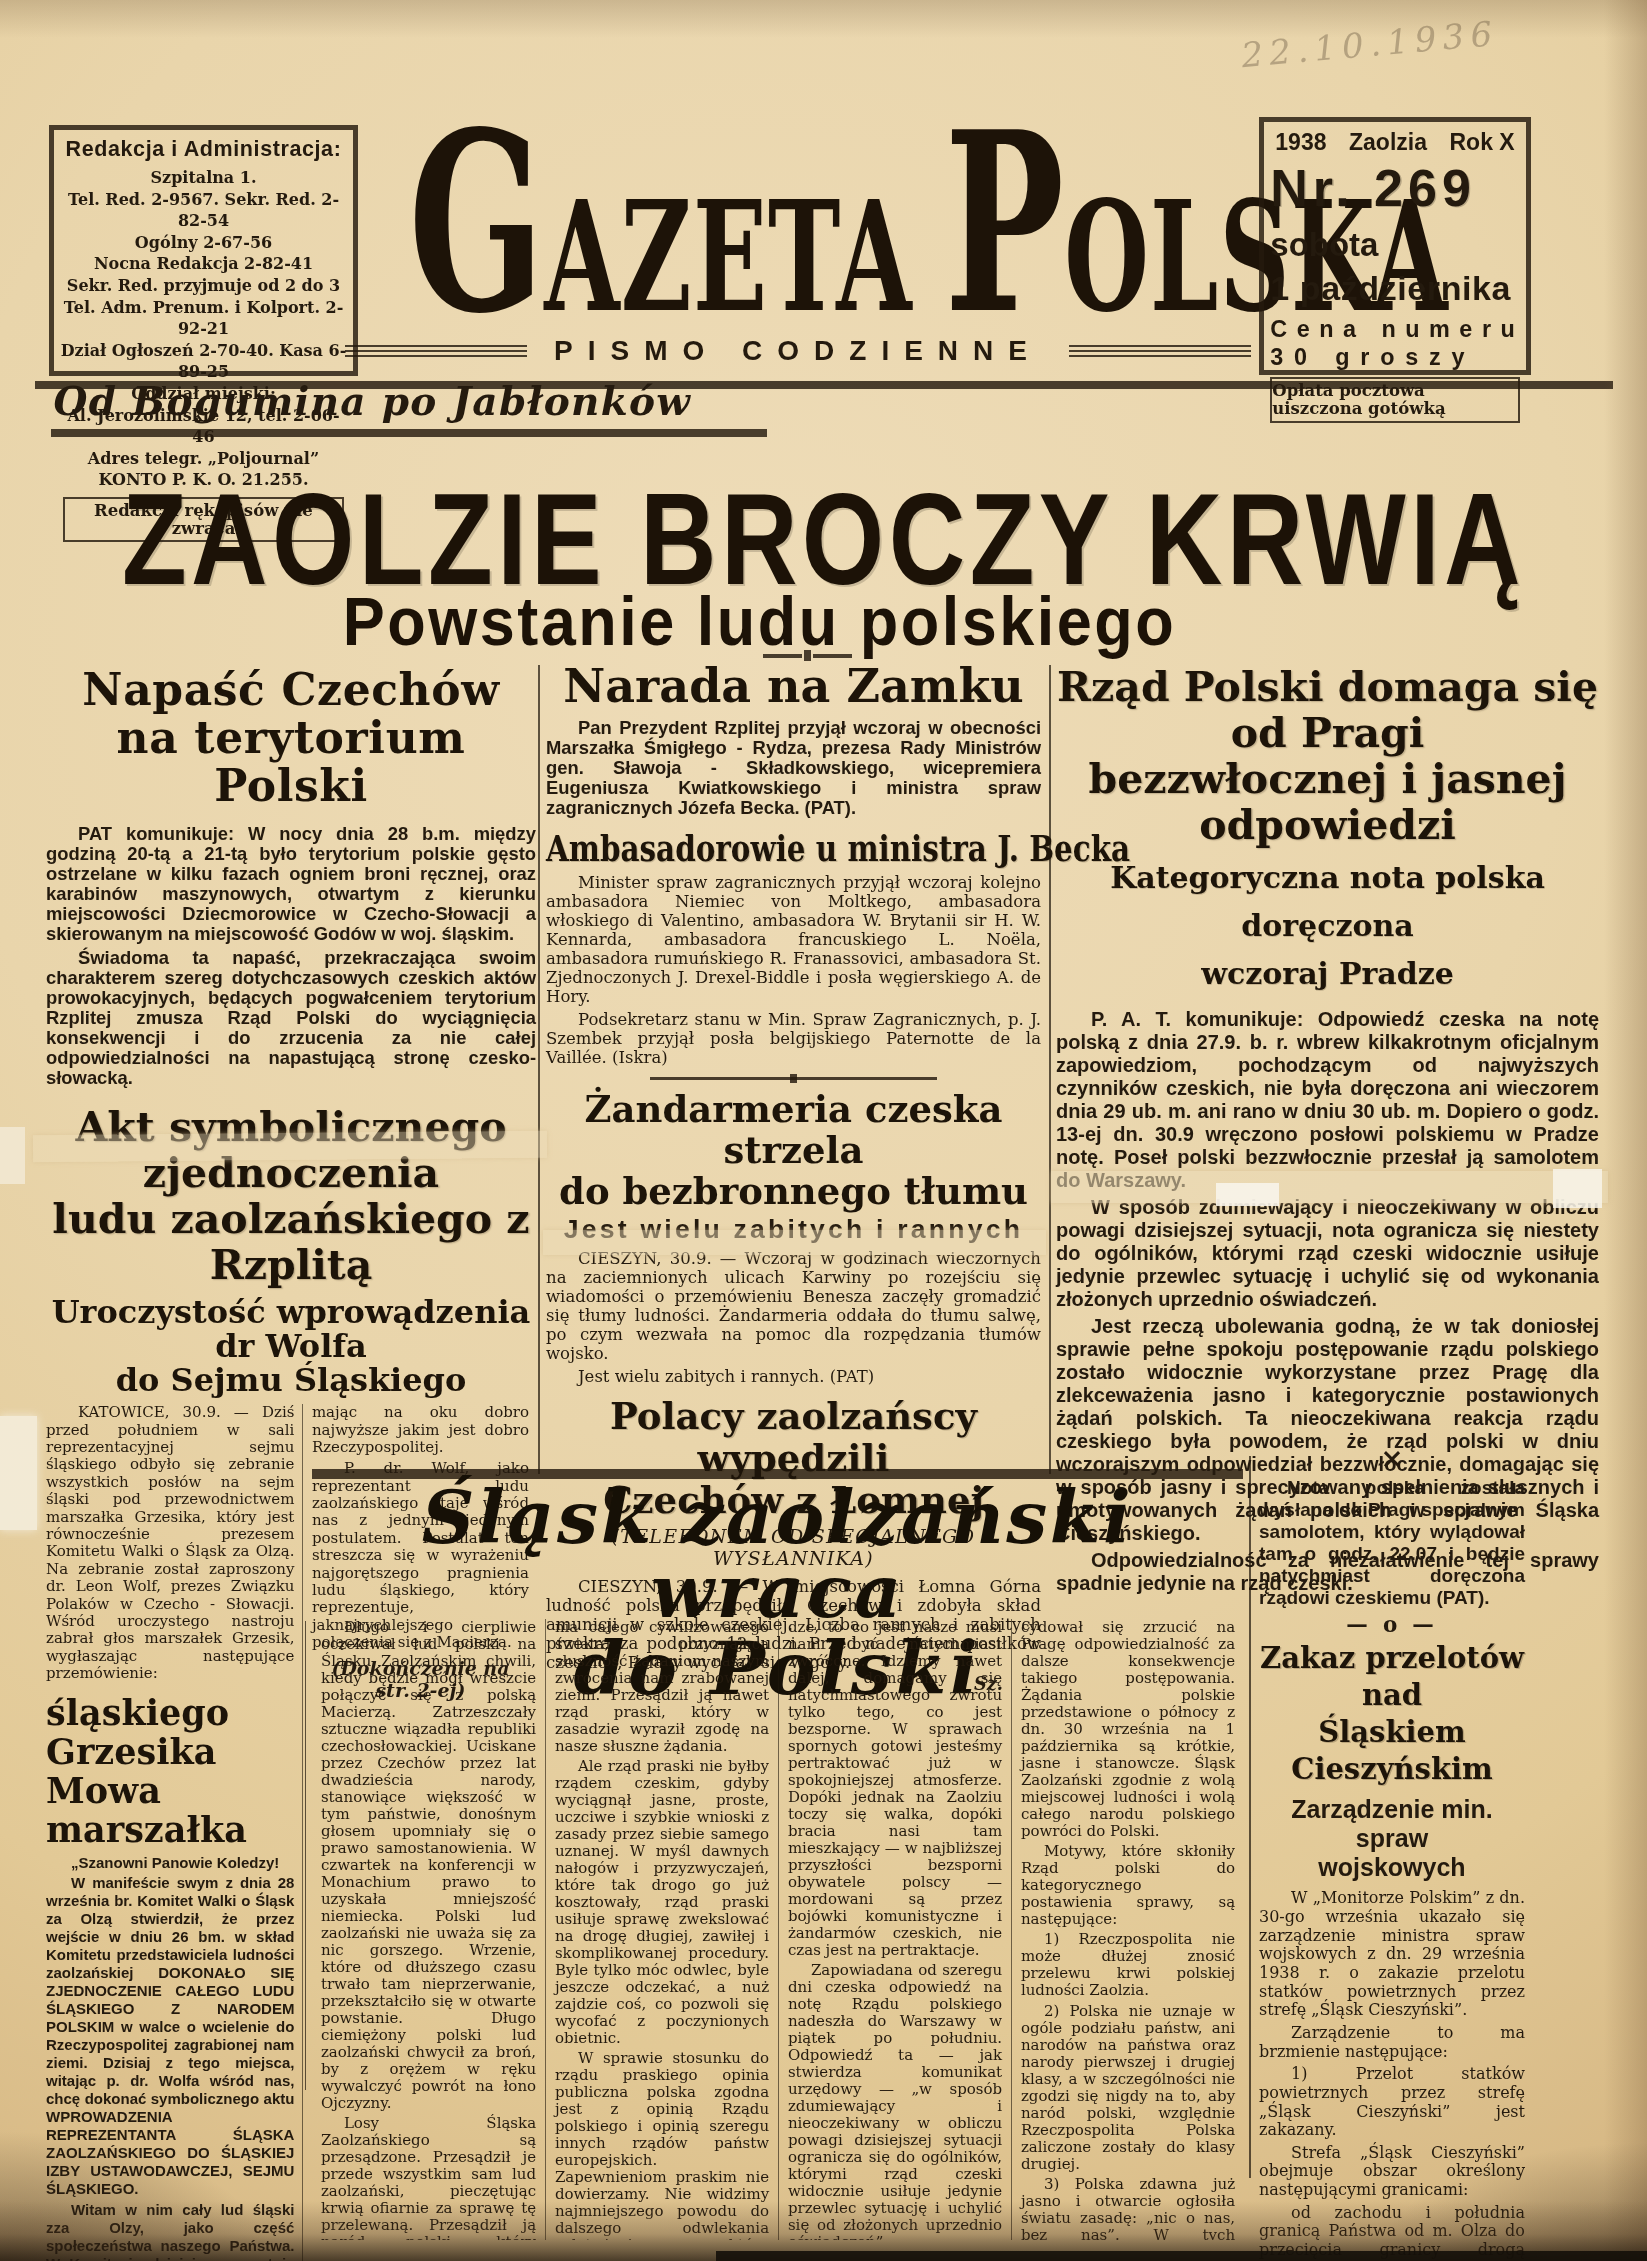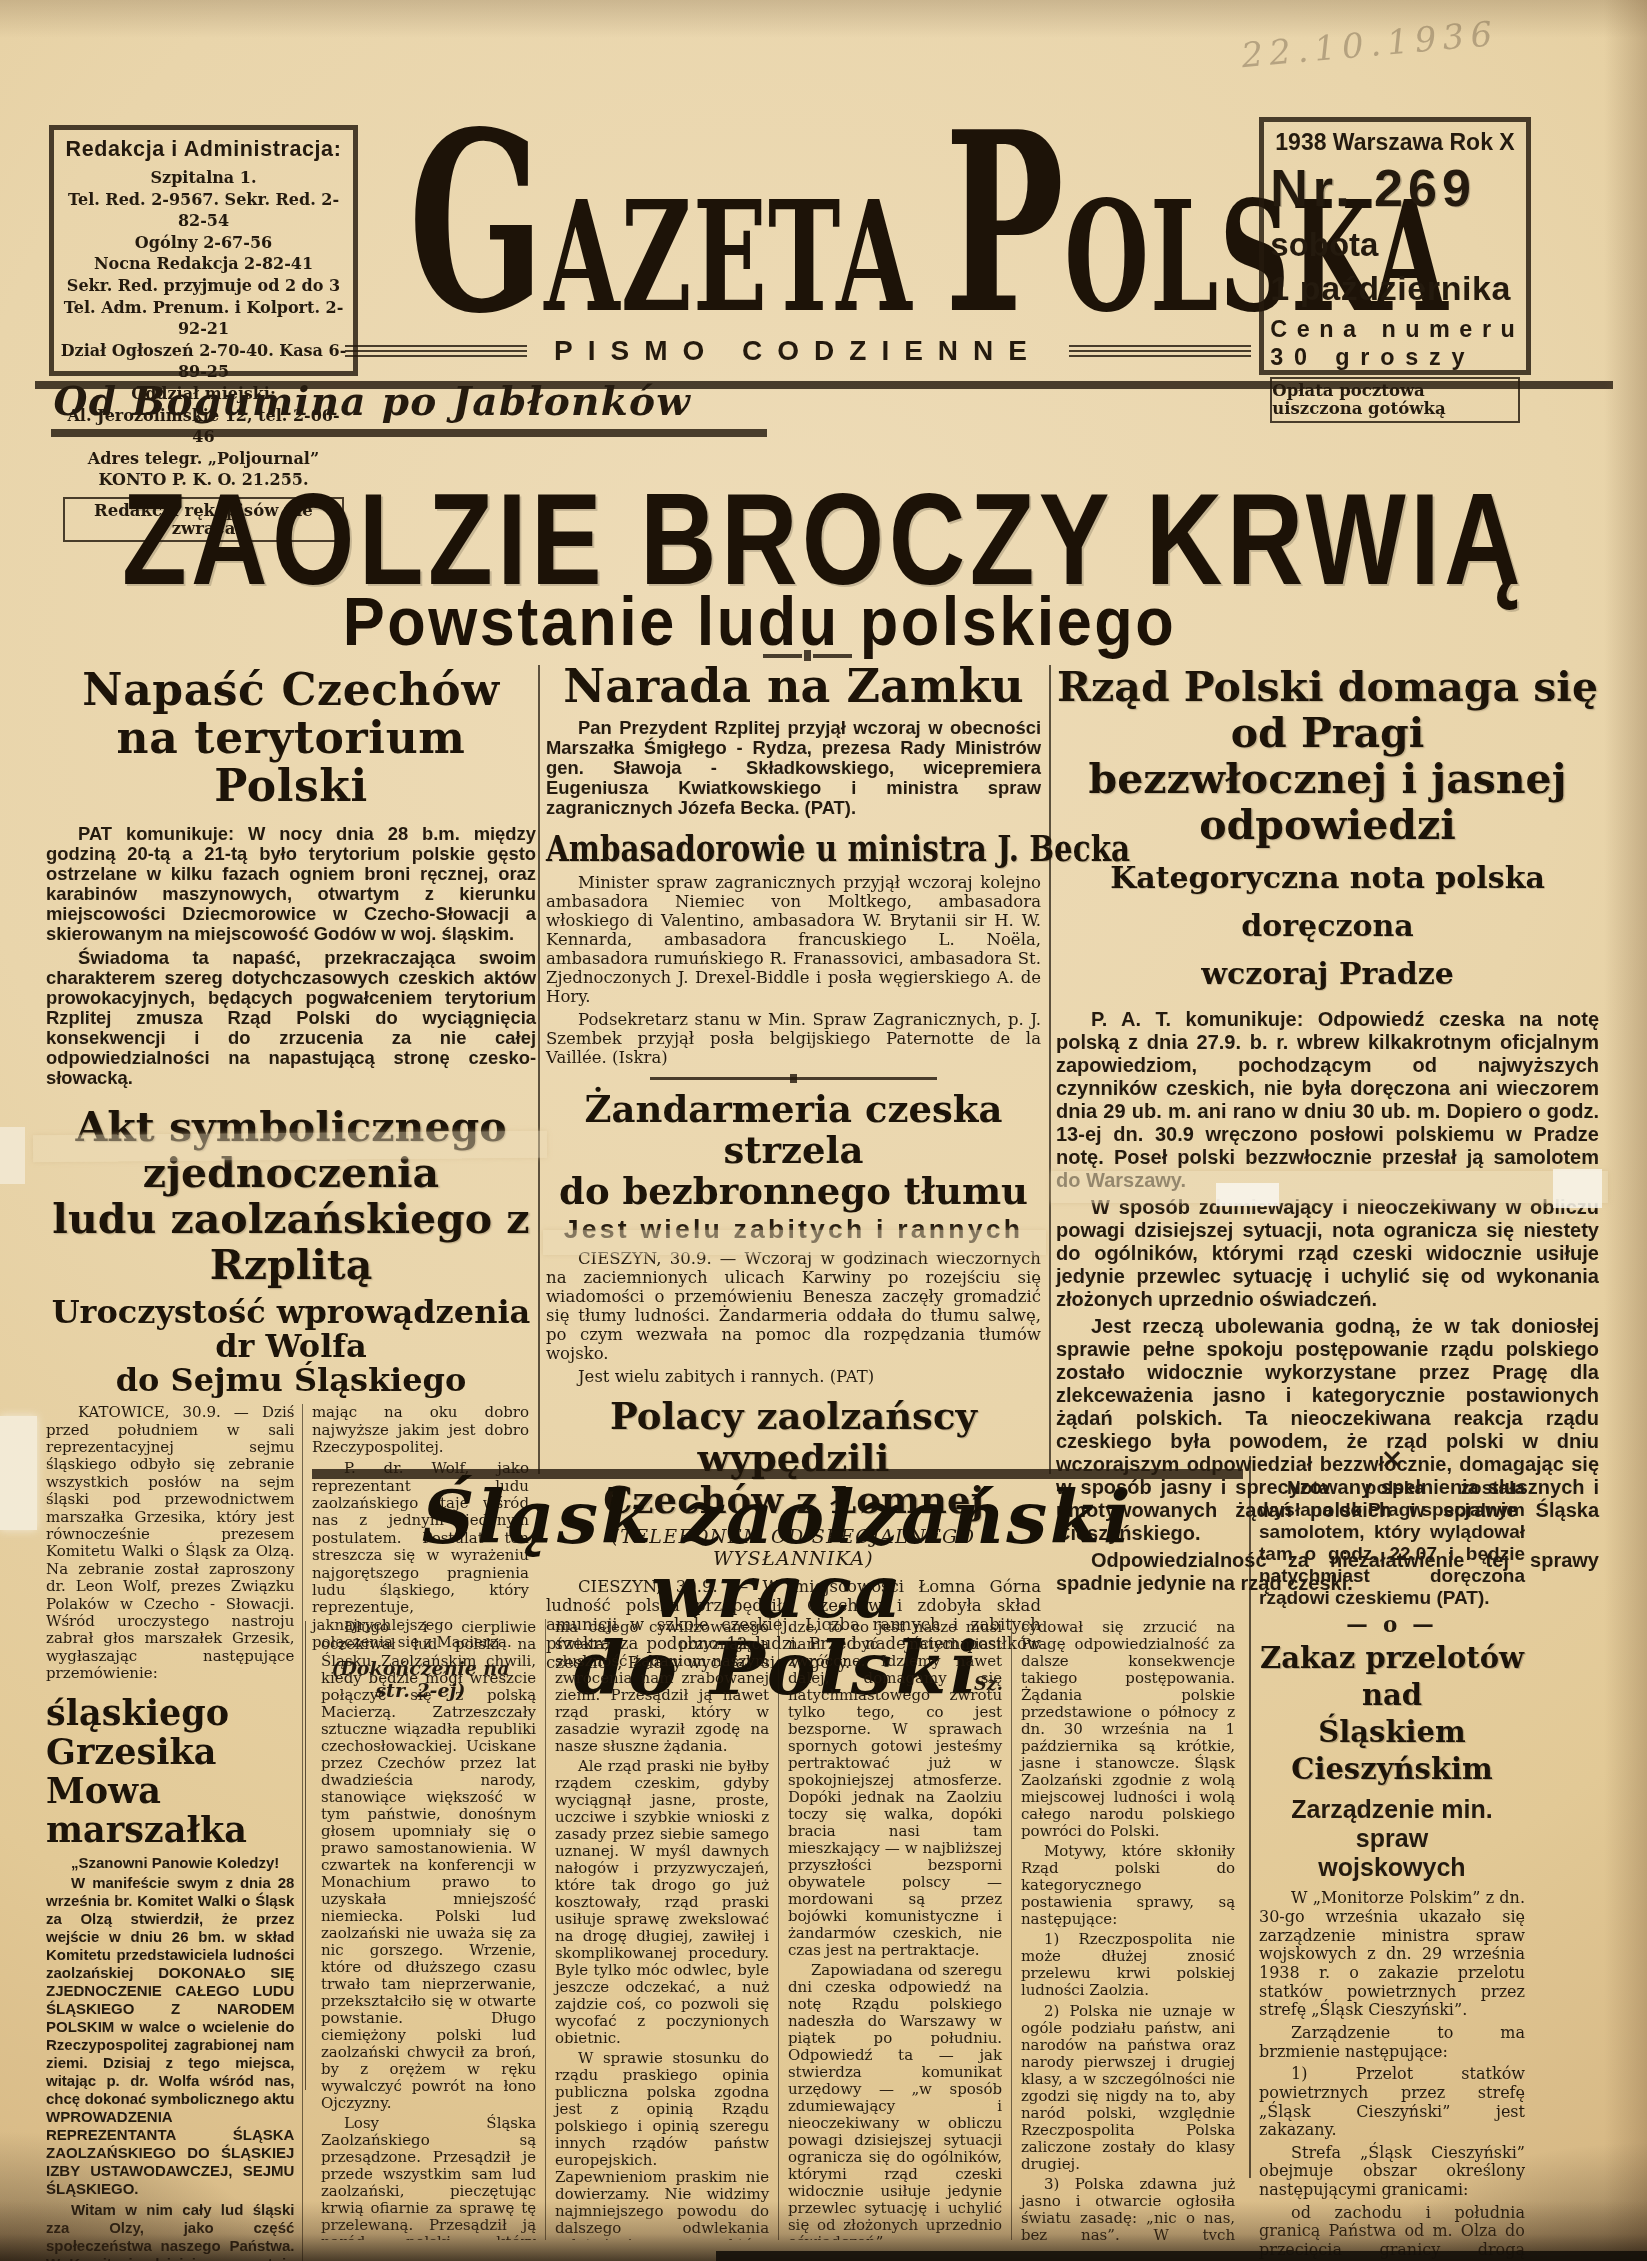--- a/index.html
+++ b/index.html
@@ -188,21 +188,21 @@
 
   <div class="abs tagline-row">
     <span class="trule"></span>
     <span class="tagline">PISMO CODZIENNE</span>
     <span class="trule"></span>
   </div>
 
   <div class="abs issue-box">
     <div class="issue-row1">
       <span>1938</span>
-      <span>Warszawa</span>
+      <span>Zaolzia</span>
       <span>Rok X</span>
     </div>
     <div class="issue-nr">Nr. 269</div>
     <div class="issue-day">sobota</div>
     <div class="issue-date">1 października</div>
     <div class="issue-price1">Cena numeru</div>
     <div class="issue-price2">30 groszy</div>
     <div class="issue-postage">Opłata pocztowa uiszczona gotówką</div>
   </div>
 

